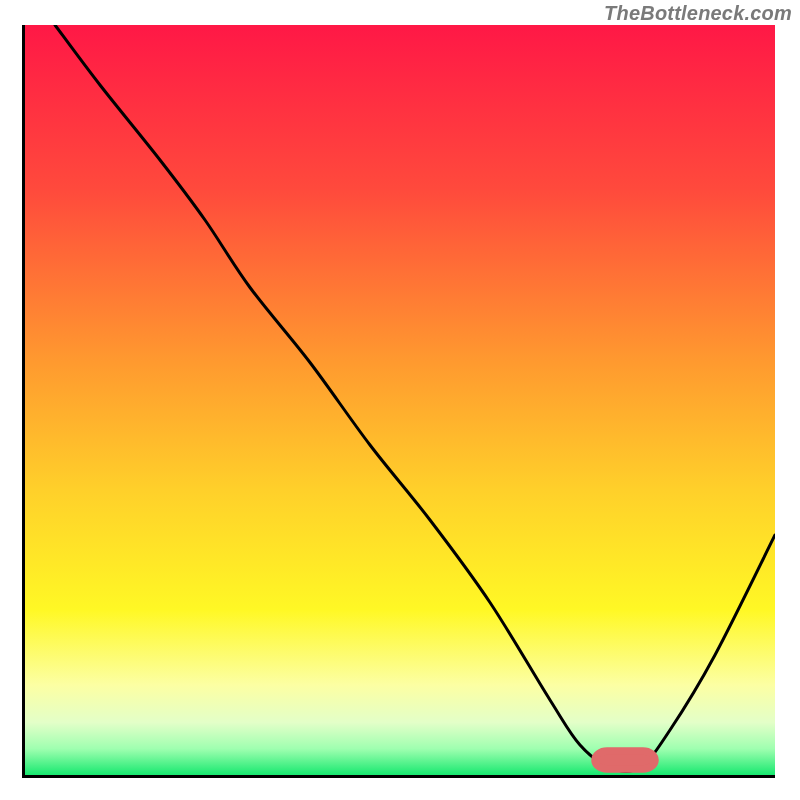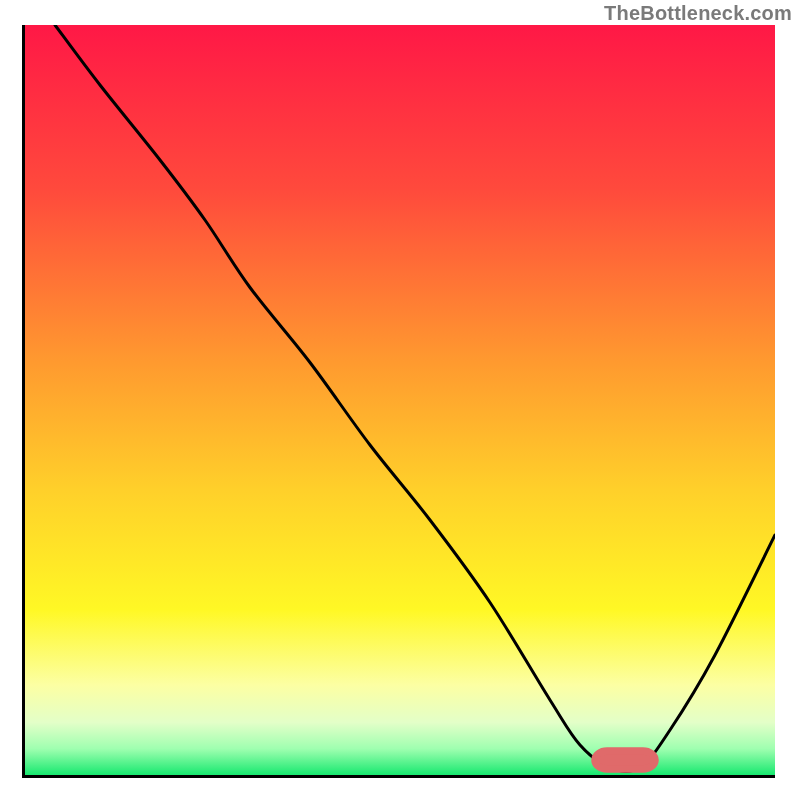--- a/index.html
+++ b/index.html
@@ -7,20 +7,21 @@
     padding: 0;
     width: 800px;
     height: 800px;
     background: #ffffff;
     font-family: Arial, Helvetica, sans-serif;
   }
   .chart-root {
     position: relative;
     width: 800px;
     height: 800px;
+    font-style: italic;
   }
   .plot-area {
     position: absolute;
     left: 25px;
     top: 25px;
     width: 750px;
     height: 750px;
     box-sizing: border-box;
     overflow: hidden;
   }

